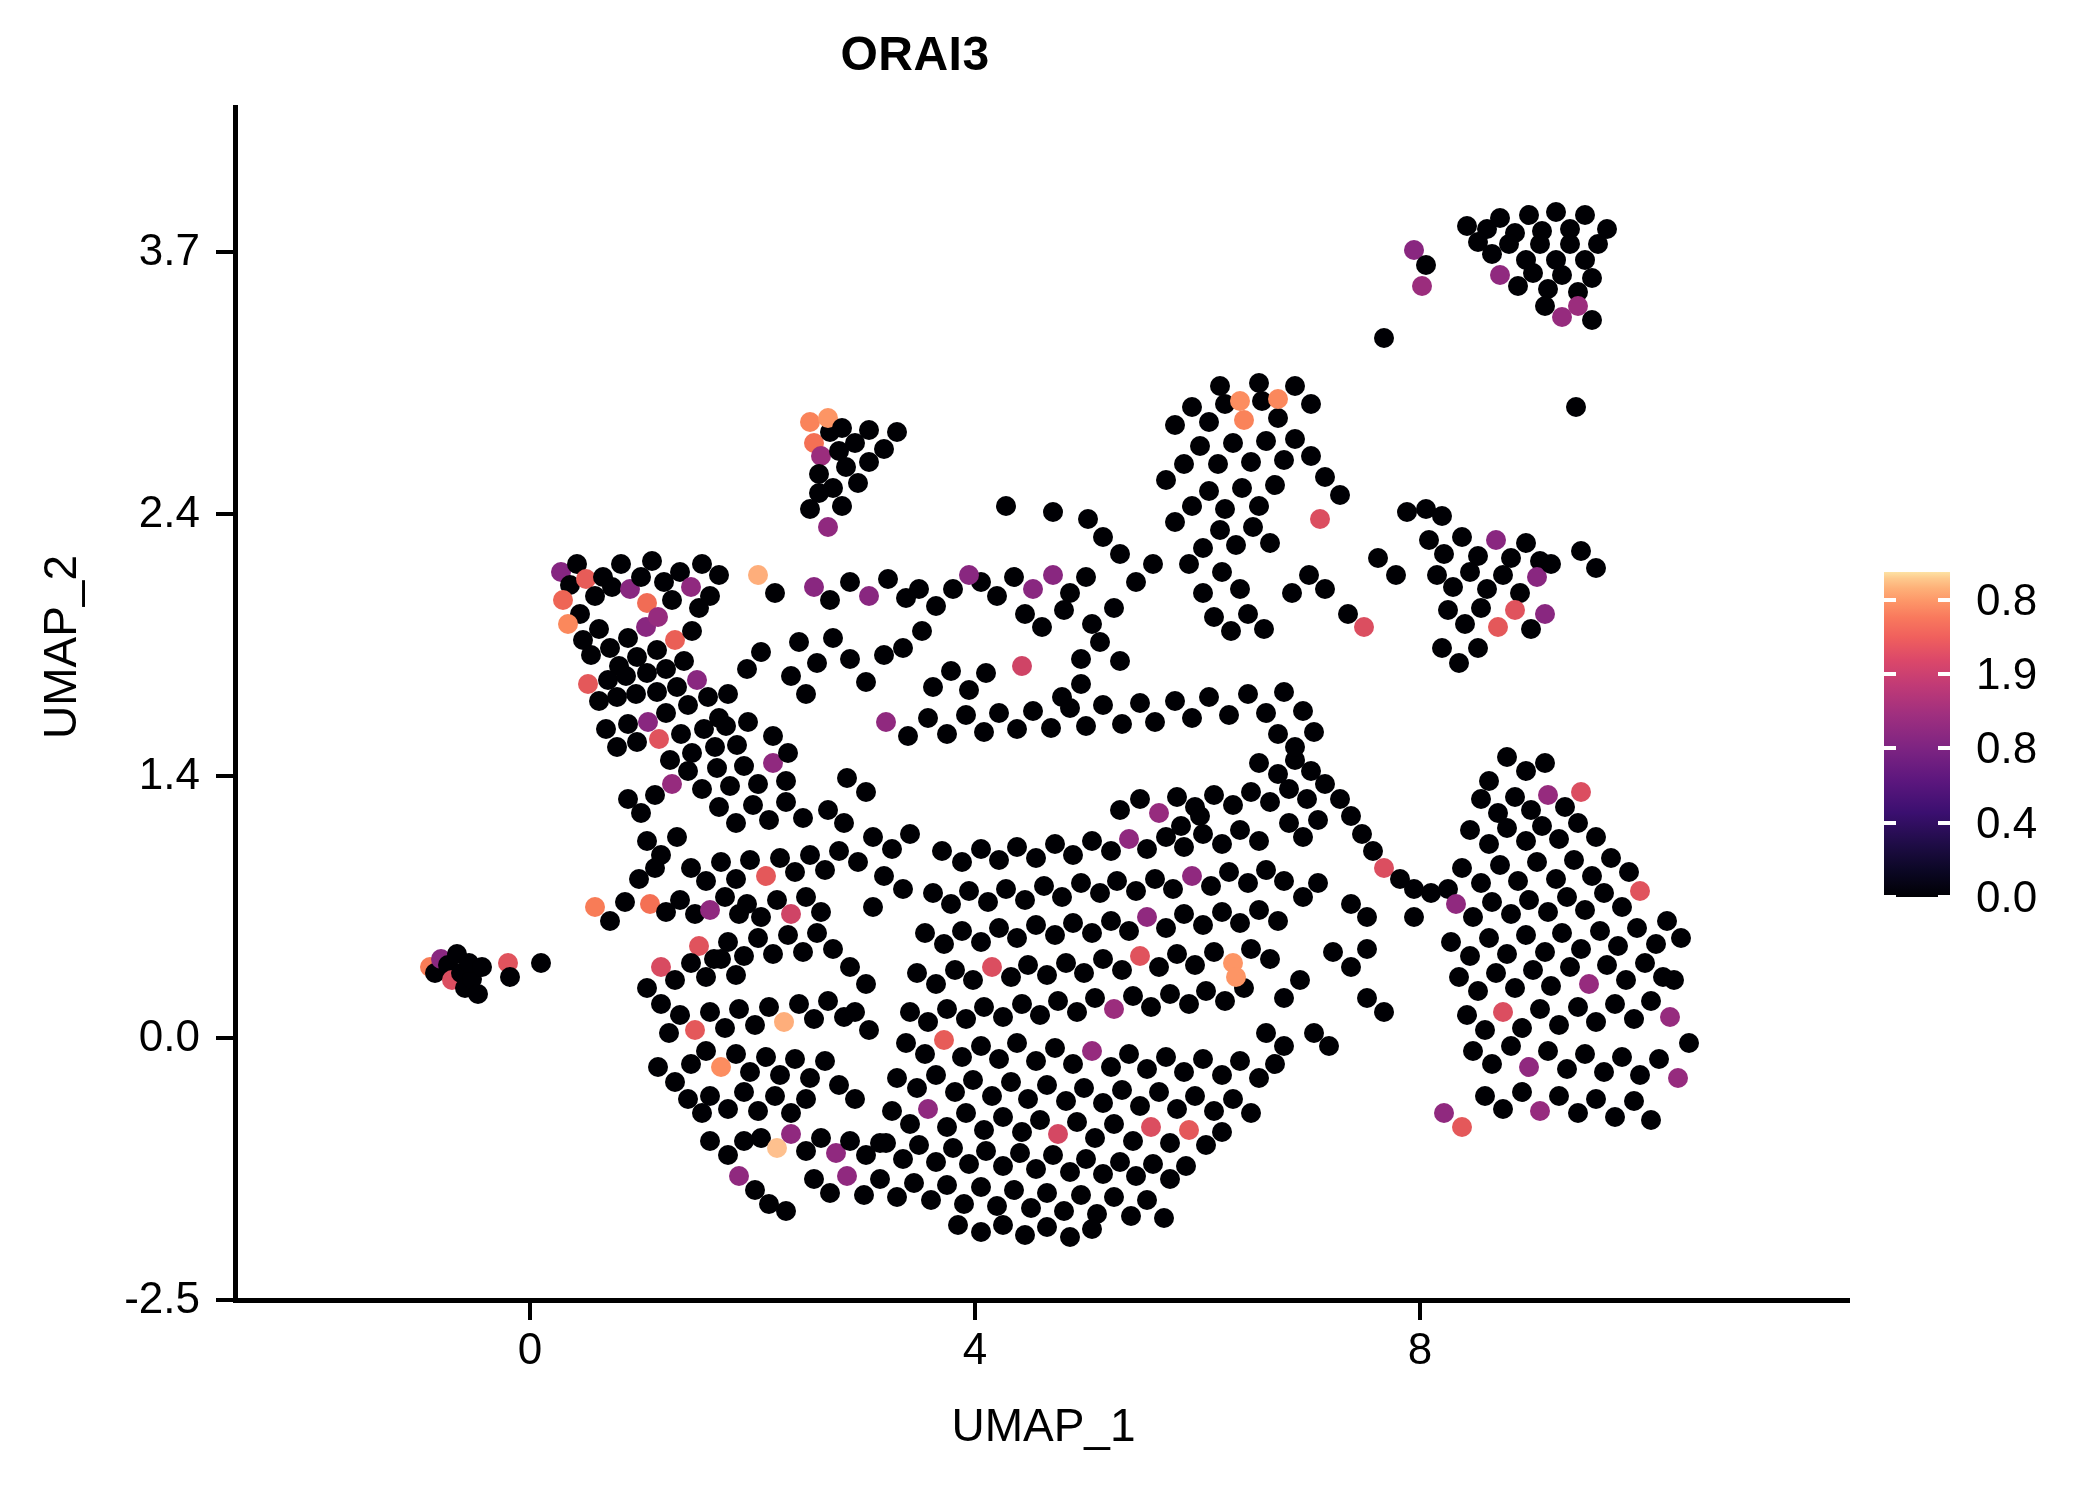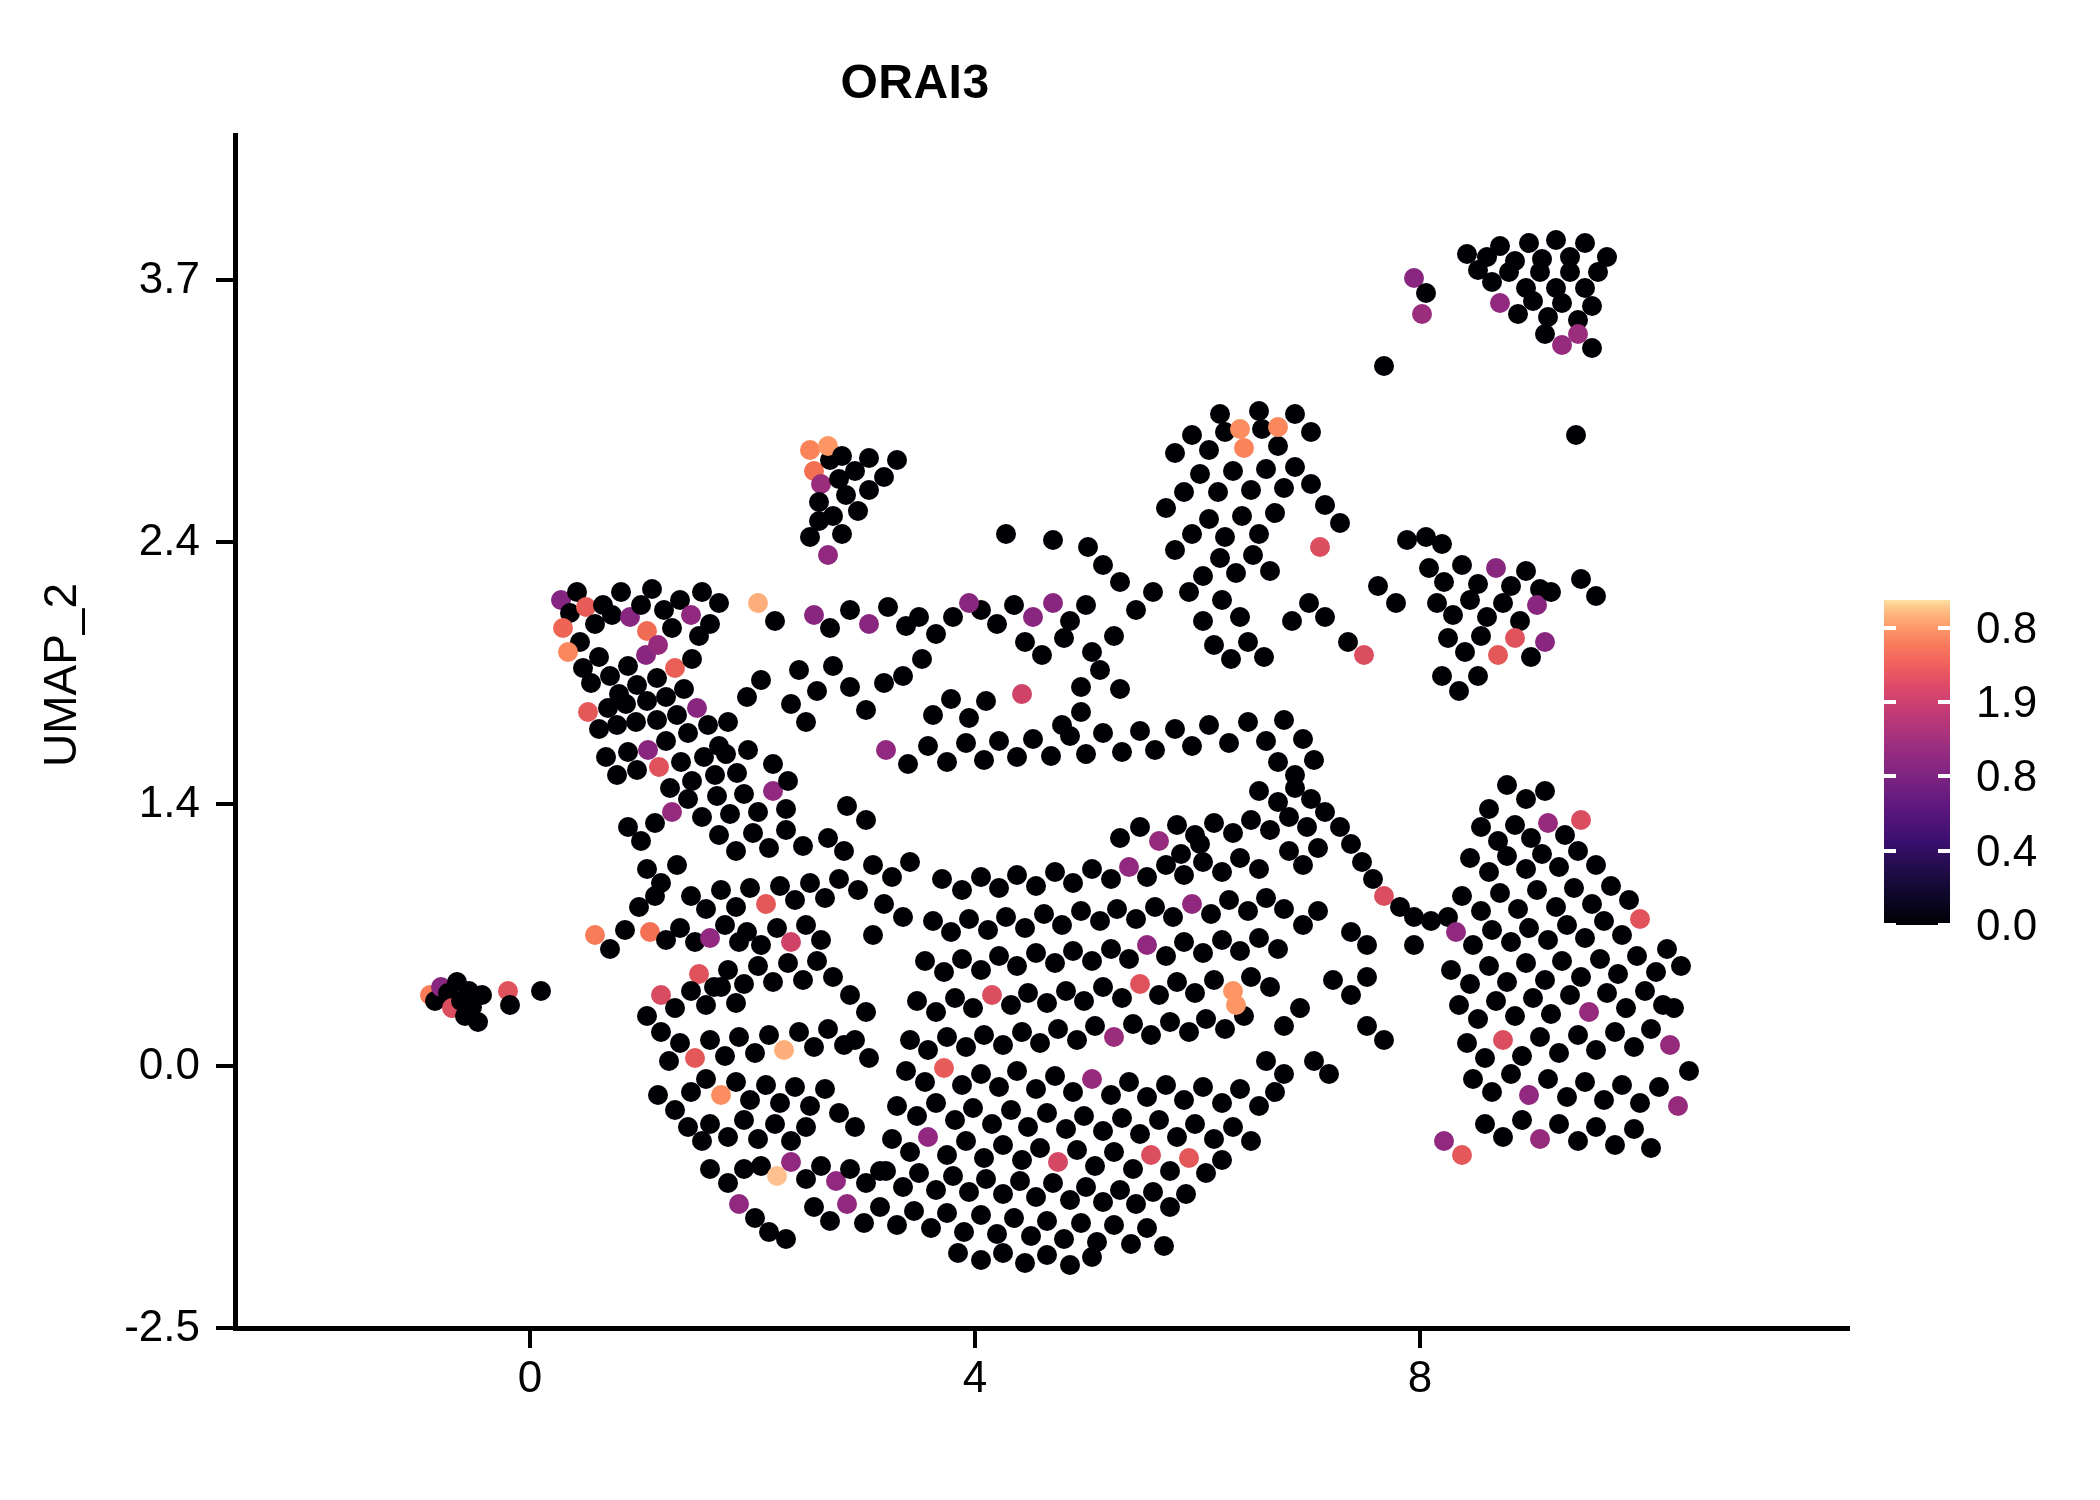--- a/index.html
+++ b/index.html
@@ -12,21 +12,20 @@
     height: 1500px;
     font-family: "Liberation Sans", sans-serif;
     color: #000000;
     overflow: hidden;
     position: relative;
   }
   #root {
     position: absolute;
     inset: 0;
     background: #ffffff;
-    margin-top: 28px;
   }
   
   #plot-title {
     position: absolute;
     left: 0;
     top: 26px;
     width: 1830px;
     text-align: center;
     font-size: 48px;
     font-weight: bold;
@@ -987,20 +986,21 @@
     </div>
   <div id="x-ticks">
       <div class="tick-x" style="left: 528px;"></div>
       <div class="ticklabel-x" style="left: 470px;">0</div>
       <div class="tick-x" style="left: 973px;"></div>
       <div class="ticklabel-x" style="left: 915px;">4</div>
       <div class="tick-x" style="left: 1418px;"></div>
       <div class="ticklabel-x" style="left: 1360px;">8</div>
     </div>
 
+  <div id="axis-title-x">UMAP_1</div>
   <div id="axis-title-y">UMAP_2</div>
 
   <div id="legend">
     <div id="legend-bar"></div>
     <div id="legend-ticks">
         <div class="legend-tick left" style="top: 335px;"></div>
         <div class="legend-tick right" style="top: 335px;"></div>
         <div class="legend-label" style="top: 337px;">0.0</div>
         <div class="legend-tick left" style="top: 260.714px;"></div>
         <div class="legend-tick right" style="top: 260.714px;"></div>

